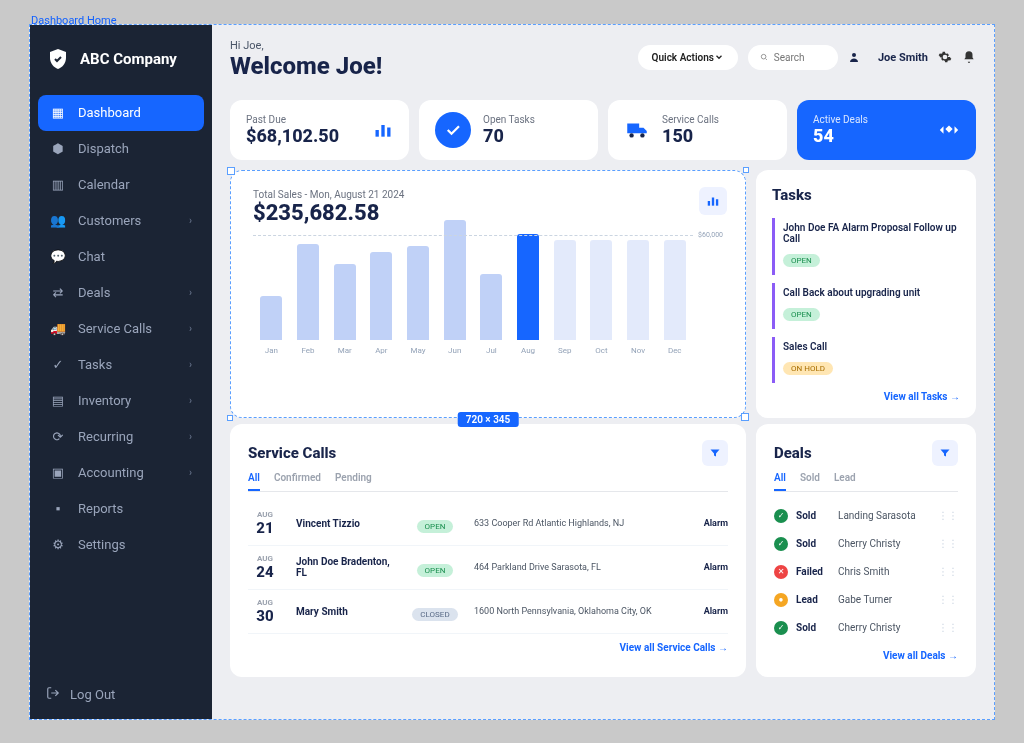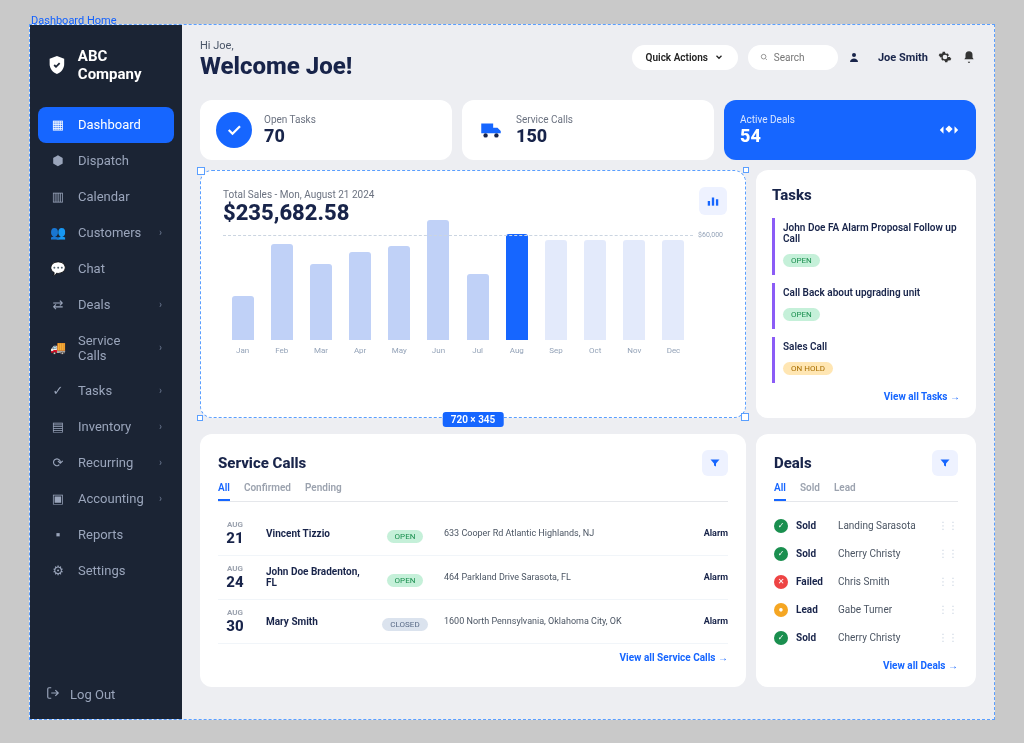--- a/index.html
+++ b/index.html
@@ -1,46 +1,46 @@
 <!DOCTYPE html>
 <html><head>
 <meta charset="utf-8">
 <style>
 *{box-sizing:border-box;margin:0;padding:0;font-family:-apple-system,BlinkMacSystemFont,"Segoe UI",Roboto,sans-serif}
 body{background:#c9c9c9;display:flex;align-items:center;justify-content:center;height:743px;width:1024px;overflow:hidden}
 .outer-label{position:absolute;top:14px;left:31px;color:#1060ff;font-size:11px}
 .app{width:966px;height:696px;background:#edeef2;border:1px dashed #5a9fff;display:flex;position:relative}
-.sidebar{width:152px;background:#1b2434;color:#b7bfcf;display:flex;flex-direction:column;flex-shrink:0}
+.sidebar{width:182px;background:#1b2434;color:#b7bfcf;display:flex;flex-direction:column;flex-shrink:0}
 .brand{display:flex;align-items:center;gap:10px;padding:22px 16px 24px;color:#fff;font-weight:700;font-size:15px}
 .brand svg{width:24px;height:24px}
 .nav{display:flex;flex-direction:column;padding:0 8px;gap:0}
 .nav-item{display:flex;align-items:center;padding:10px 12px;border-radius:8px;font-size:13px;cursor:pointer;gap:12px;color:#9aa5bb}
 .nav-item.active{background:#1666ff;color:#fff}
 .nav-item .ic{width:16px;height:16px;flex-shrink:0;display:flex;align-items:center;justify-content:center}
 .nav-item .chev{margin-left:auto;font-size:10px;color:#6e7a93}
 .logout{margin-top:auto;padding:16px;display:flex;align-items:center;gap:10px;font-size:13px;color:#9aa5bb;cursor:pointer}
 .main{flex:1;padding:14px 18px 12px;overflow:hidden;min-width:0}
 .topbar{display:flex;align-items:flex-start;justify-content:space-between;margin-bottom:20px}
 .greet-sm{font-size:11px;color:#4a5568}
 .greet-lg{font-size:24px;font-weight:800;color:#18244a}
 .topbar-right{display:flex;align-items:center;gap:10px;margin-top:6px}
-.quick{background:#fff;border-radius:20px;padding:7px 14px;font-size:10px;display:flex;align-items:flex-start;gap:6px;cursor:pointer;font-weight:600;color:#222}
+.quick{background:#fff;border-radius:20px;padding:7px 14px;font-size:10px;display:flex;align-items:flex-start;cursor:pointer;font-weight:600;color:#222}
 .search{background:#fff;border-radius:20px;padding:7px 12px;display:flex;align-items:flex-start;gap:6px;width:90px}
 .search input{border:none;outline:none;font-size:10px;width:100%;color:#666}
 .user{display:flex;align-items:center;gap:18px;font-size:11px;font-weight:700;color:#18244a}
 .ic-sm{width:14px;height:14px;cursor:pointer;color:#333}
 .cards{display:flex;gap:10px;margin-bottom:10px}
 .card{background:#fff;border-radius:12px;padding:12px 16px;flex:1;display:flex;align-items:center;gap:12px}
 .card-active{background:#1666ff;color:#fff}
 .card .ci{width:36px;height:36px;border-radius:50%;display:flex;align-items:center;justify-content:center;flex-shrink:0}
 .card-label{font-size:10px;color:#6b7280}
 .card-value{font-size:18px;font-weight:800;color:#18244a}
 .card-active .card-label{color:#d8e5ff}
 .card-active .card-value{color:#fff}
-.mid{display:flex;gap:10px;margin-bottom:16px}
+.mid{display:flex;gap:10px;margin-bottom:6px}
 .chart-panel{background:#fff;border-radius:12px;padding:18px 22px;flex:1;position:relative;border:1px dashed #5a9fff;min-width:0}
 .chart-panel::before,.chart-panel::after{content:'';position:absolute;width:6px;height:6px;background:#fff;border:1px solid #5a9fff}
 .chart-panel::before{top:-4px;left:-4px}
 .chart-panel::after{bottom:-4px;right:-4px}
 .corner-tr,.corner-bl{position:absolute;width:6px;height:6px;background:#fff;border:1px solid #5a9fff}
 .corner-tr{top:-4px;right:-4px}.corner-bl{bottom:-4px;left:-4px}
 .dim-badge{position:absolute;bottom:-10px;left:50%;transform:translateX(-50%);background:#1666ff;color:#fff;font-size:10px;padding:2px 8px;border-radius:3px;font-weight:600}
 .chart-title{font-size:10px;color:#6b7280}
 .chart-val{font-size:22px;font-weight:800;color:#18244a;margin-bottom:6px}
 .chart-ic{position:absolute;top:16px;right:18px;background:#eef2ff;width:28px;height:28px;border-radius:6px;display:flex;align-items:center;justify-content:center;color:#1666ff}
@@ -200,20 +200,31 @@
             <path d="M12 8a4 4 0 100 8 4 4 0 000-8zm9 4a7 7 0 01-.1 1.2l2 1.6-2 3.4-2.4-.8a7 7 0 01-2 1.2l-.4 2.6h-4l-.4-2.6a7 7 0 01-2-1.2l-2.4.8-2-3.4 2-1.6A7 7 0 013 12a7 7 0 01.1-1.2l-2-1.6 2-3.4 2.4.8a7 7 0 012-1.2L8 2.8h4l.4 2.6a7 7 0 012 1.2l2.4-.8 2 3.4-2 1.6c.1.4.2.8.2 1.2z"></path>
           </svg>
         <svg class="ic-sm" viewBox="0 0 24 24" fill="currentColor">
             <path d="M12 2a6 6 0 00-6 6v5l-2 3h16l-2-3V8a6 6 0 00-6-6zM10 20a2 2 0 004 0"></path>
           </svg>
       </div>
     </div>
 
     <div class="cards">
       <div class="card">
+        <div style="flex:1">
+          <div class="card-label">Past Due</div>
+          <div class="card-value">$68,102.50</div>
+        </div>
+        <svg width="20" height="20" viewBox="0 0 24 24" fill="#1666ff">
+            <rect x="3" y="12" width="4" height="8"></rect>
+            <rect x="10" y="6" width="4" height="14"></rect>
+            <rect x="17" y="9" width="4" height="11"></rect>
+          </svg>
+      </div>
+      <div class="card">
         <div class="ci" style="background:#1666ff">
           <svg width="18" height="18" viewBox="0 0 24 24" fill="none" stroke="#fff" stroke-width="3">
               <path d="M5 12l5 5L20 7"></path>
             </svg>
         </div>
         <div>
           <div class="card-label">Open Tasks</div>
           <div class="card-value">70</div>
         </div>
       </div>

